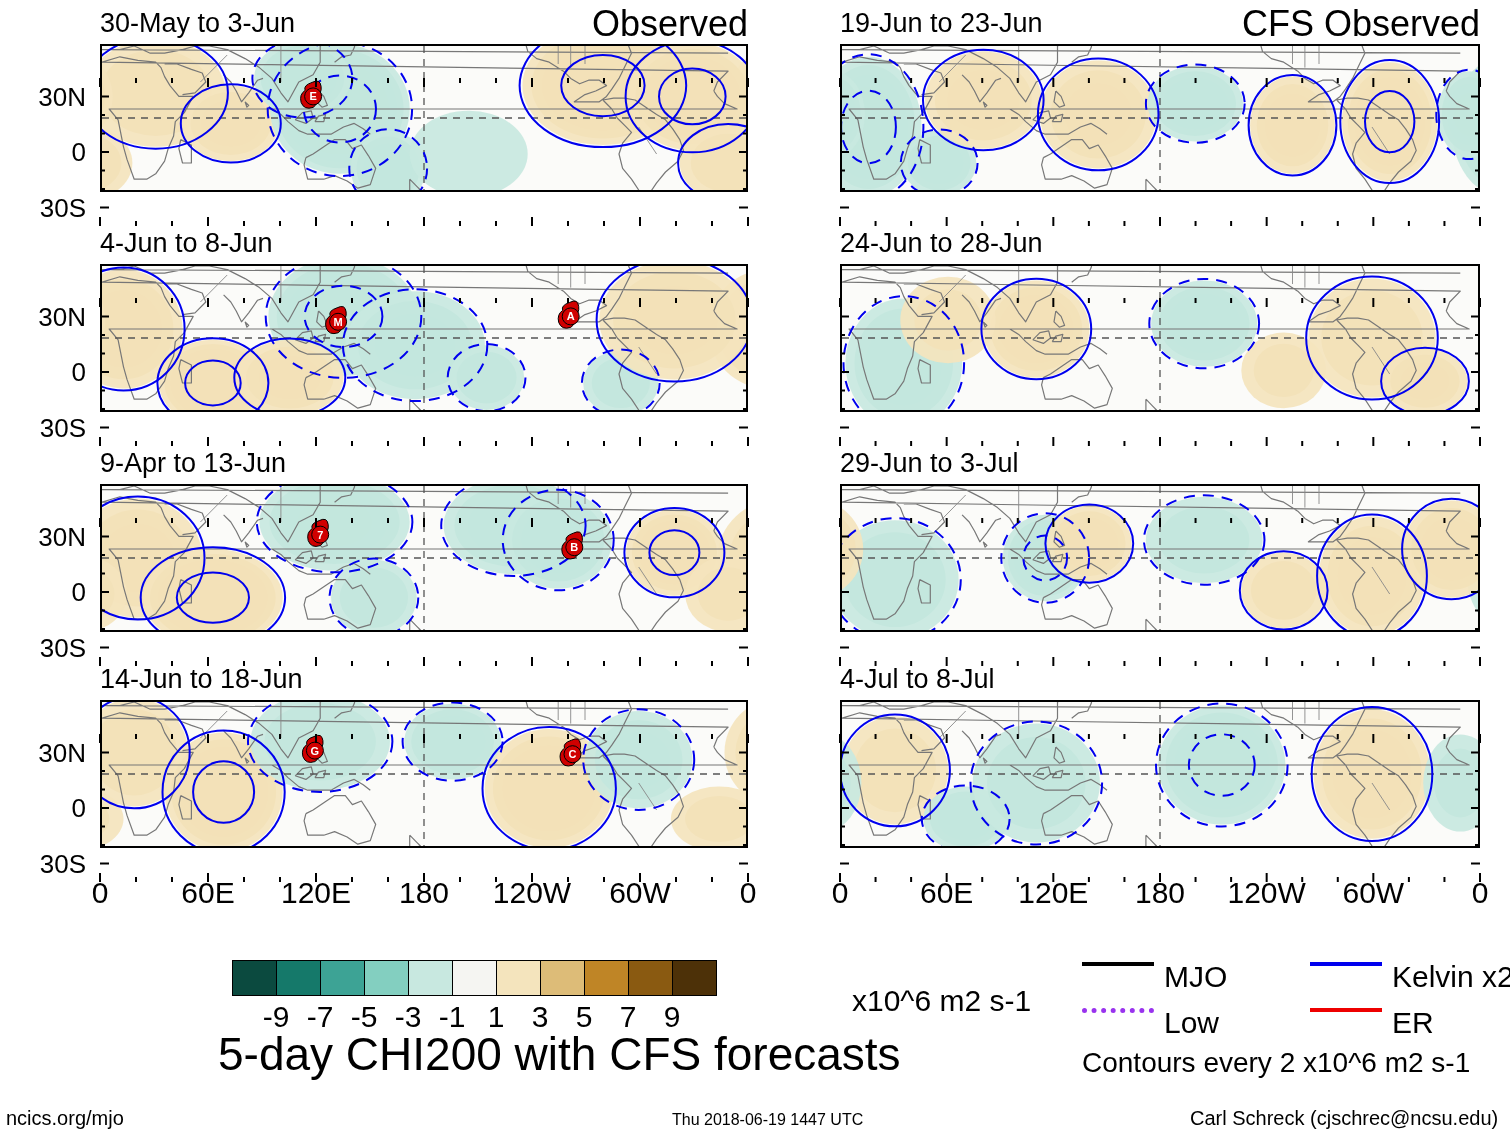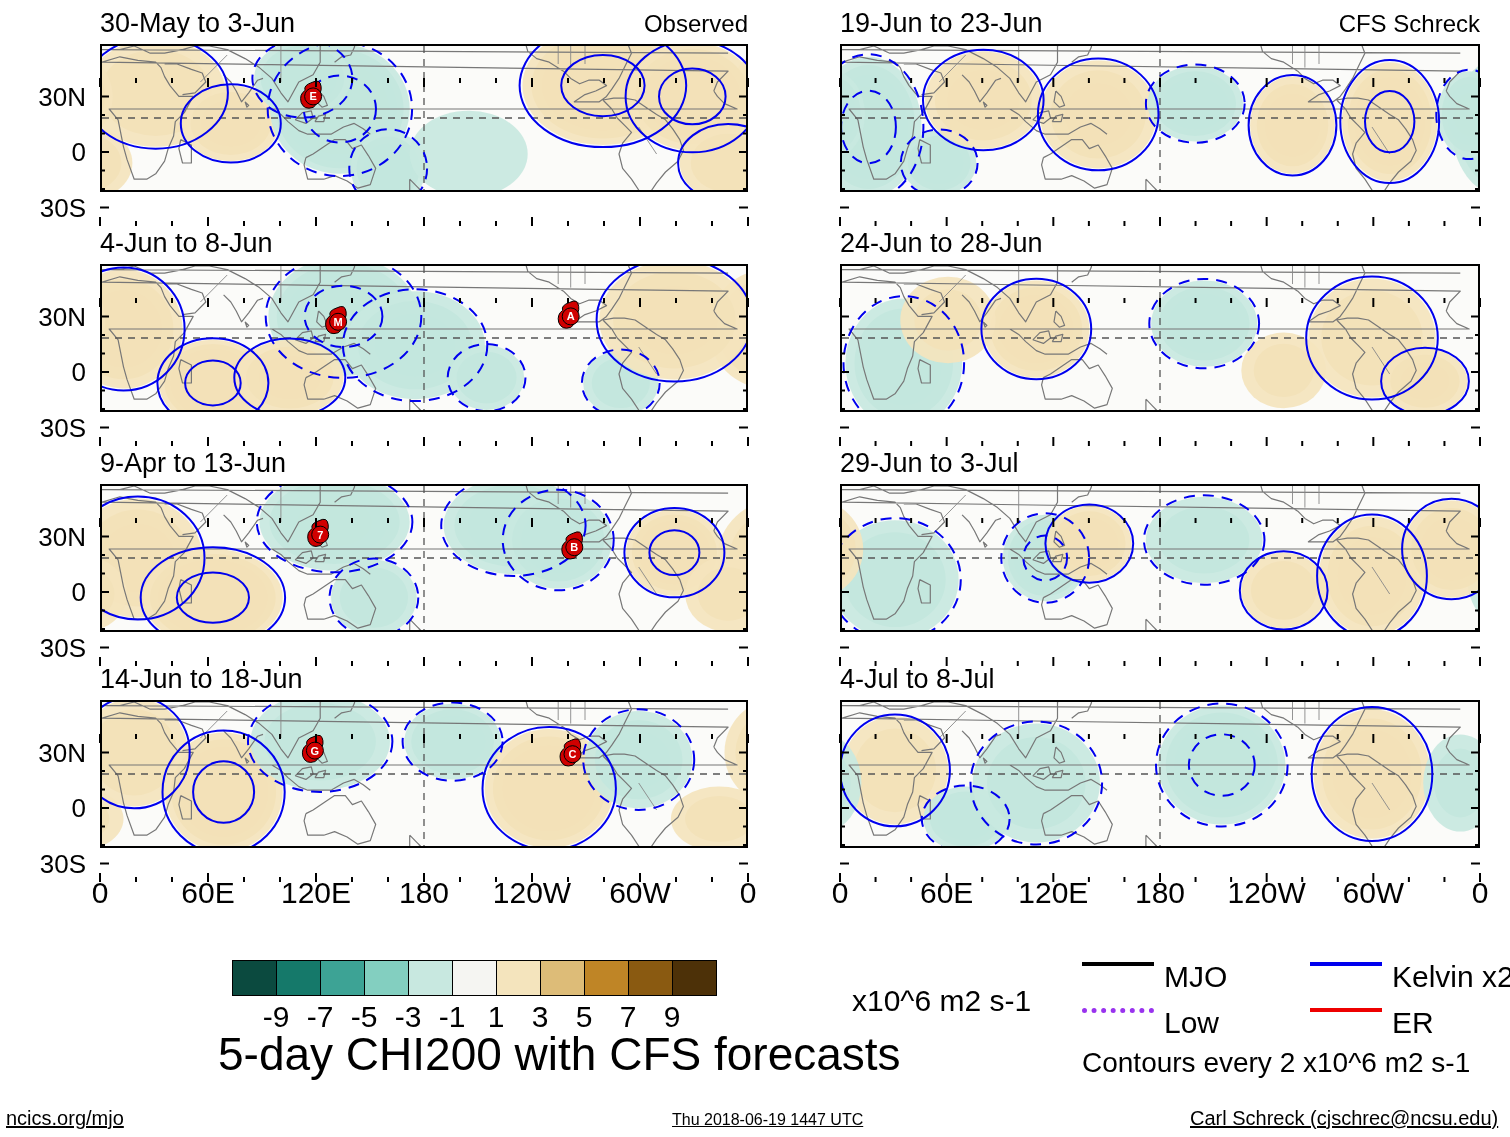--- a/index.html
+++ b/index.html
@@ -3,21 +3,21 @@
 <meta charset="utf-8">
 <style>
   html,body{margin:0;padding:0;background:#ffffff;}
   body{width:1510px;height:1137px;font-family:"Liberation Sans",sans-serif;color:#000;overflow:hidden;position:relative;}
 
   .root{position:absolute;left:0;top:0;width:1510px;height:1137px;}
 
   
   .panel{position:absolute;}
   .panel-title{position:absolute;left:0;top:0;font-size:27px;line-height:27px;white-space:nowrap;}
-  .panel-corner{position:absolute;right:0;top:0;font-size:24px;line-height:27px;white-space:nowrap;}
+  .panel-corner{position:absolute;right:0;top:0;font-size:36px;line-height:27px;white-space:nowrap;}
   .map-frame{position:absolute;border:2px solid #000;box-sizing:border-box;overflow:hidden;background:#ffffff;}
   .map-frame svg{display:block;}
 
   
   .ylab{position:absolute;font-size:26px;line-height:26px;text-align:right;white-space:nowrap;}
   .xlab{position:absolute;font-size:30px;line-height:30px;text-align:center;white-space:nowrap;transform:translateX(-50%);}
 
   
   .cbar{position:absolute;display:flex;border:1px solid #000;box-sizing:content-box;}
   .cbar i{display:block;width:43px;height:34px;border-right:1px solid #000;}
@@ -29,21 +29,21 @@
   .caption{position:absolute;font-size:46px;line-height:46px;white-space:nowrap;}
 
   
   .legitem{position:absolute;display:flex;align-items:flex-start;gap:10px;}
   .legline{width:72px;height:0;border-top-width:4px;border-top-style:solid;}
   .legline.dotted{border-top-style:dotted;border-top-width:5px;}
   .legtext{font-size:30px;line-height:30px;white-space:nowrap;}
   .contnote{position:absolute;font-size:28px;line-height:28px;white-space:nowrap;}
 
   
-  .foot{position:absolute;font-size:20px;line-height:20px;white-space:nowrap;text-decoration:underline;}
+  .foot{position:absolute;font-size:20px;line-height:20px;white-space:nowrap;}
   .foot.small{font-size:16px;}
 
   
   .logo{position:absolute;}
   .logo .lname{position:absolute;left:0;width:100%;text-align:center;color:#fff;font-size:27px;font-weight:bold;letter-spacing:1px;}
 </style>
 </head>
 <body>
 
 <div class="root">
@@ -284,21 +284,21 @@
             <g>
               <path d="M469.5,38.2 q8,-4 9,4 q1,7 -5,10 q3,7 -3,11 q-9,3 -12,-5 q-2,-8 4,-12 q-2,-5 7,-8 z" fill="#d00000" stroke="#000" stroke-width="1"></path>
               <circle cx="470.5" cy="52.2" r="8.5" fill="#d00000" stroke="#000" stroke-width="1"></circle>
               <text x="470.5" y="56.2" text-anchor="middle" fill="#fff" font-size="11" font-weight="bold" font-family="Liberation Sans, sans-serif">C</text>
             </g>
           </svg>
         </div>
       </div>
       <div class="panel" style="left: 840px; top: 10px; width: 640px; height: 182px; text-decoration: underline;">
         <div class="panel-title">19-Jun to 23-Jun</div>
-        <div class="panel-corner">CFS Schreck</div>
+        <div class="panel-corner">CFS Observed</div>
         <div class="map-frame" style="left: 0px; top: 34px; width: 640px; height: 148px;">
           <svg width="636" height="144" viewBox="0 0 636 144">
             <rect x="0" y="0" width="636" height="144" fill="#fbfbf9"></rect>
             <ellipse cx="26.5" cy="81.0" rx="30.6" ry="40.5" fill="#15796a" opacity="0.93"></ellipse>
             <ellipse cx="662.5" cy="81.0" rx="30.6" ry="40.5" fill="#15796a" opacity="0.93"></ellipse>
             <ellipse cx="26.5" cy="81.0" rx="39.5" ry="52.3" fill="#3da395" opacity="0.93"></ellipse>
             <ellipse cx="662.5" cy="81.0" rx="39.5" ry="52.3" fill="#3da395" opacity="0.93"></ellipse>
             <ellipse cx="26.5" cy="81.0" rx="46.7" ry="61.9" fill="#83cfc0" opacity="0.93"></ellipse>
             <ellipse cx="662.5" cy="81.0" rx="46.7" ry="61.9" fill="#83cfc0" opacity="0.93"></ellipse>
             <ellipse cx="26.5" cy="81.0" rx="53.0" ry="70.2" fill="#c8e8e0" opacity="0.93"></ellipse>

